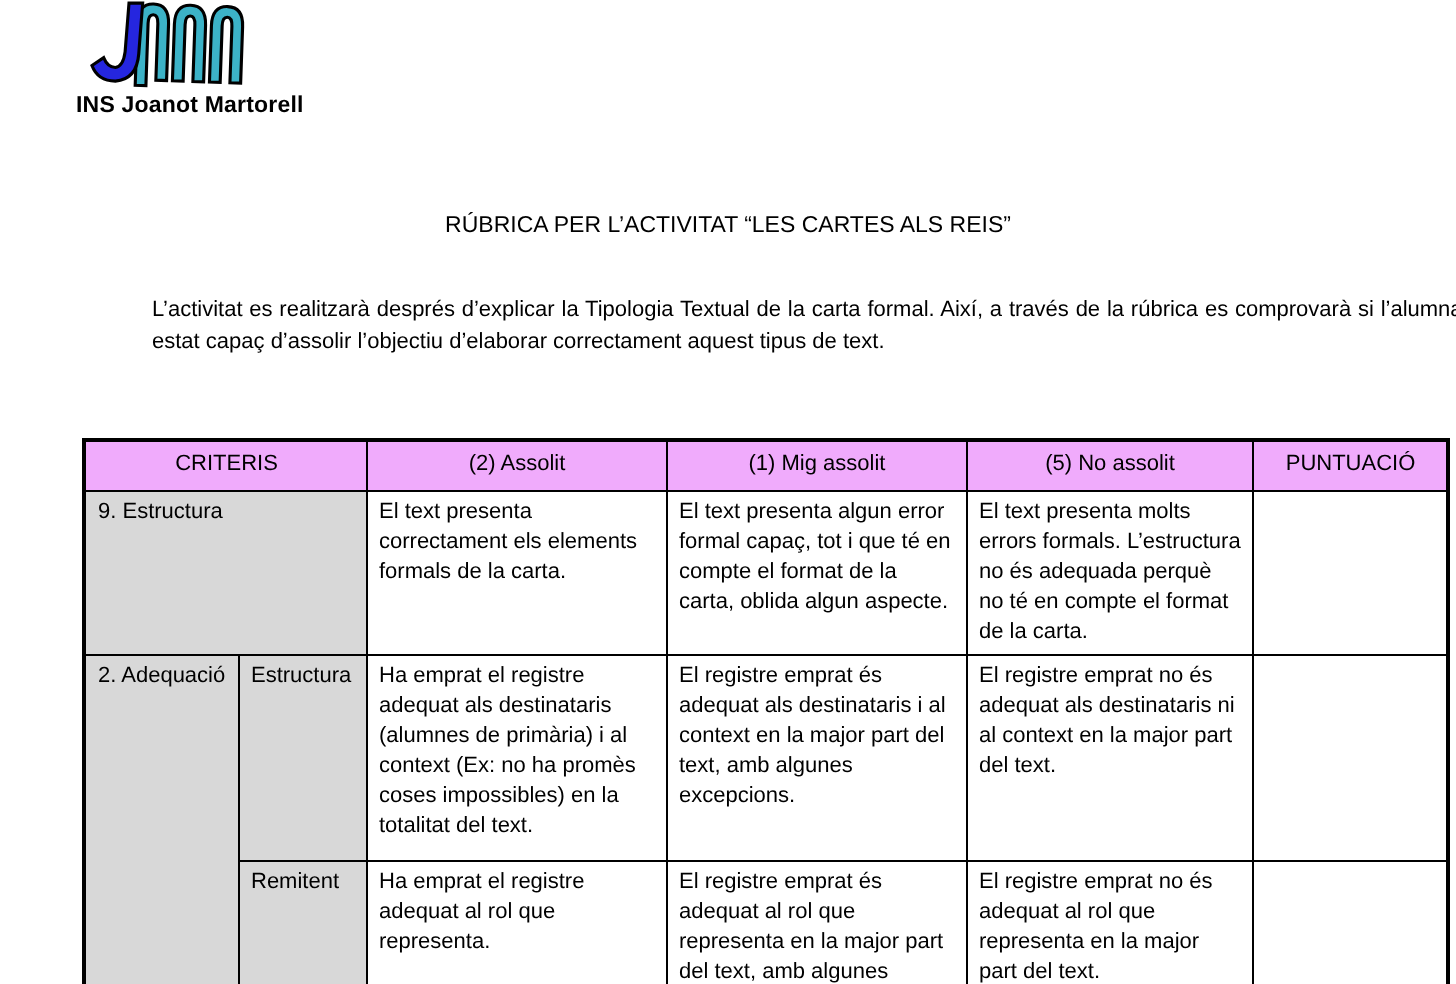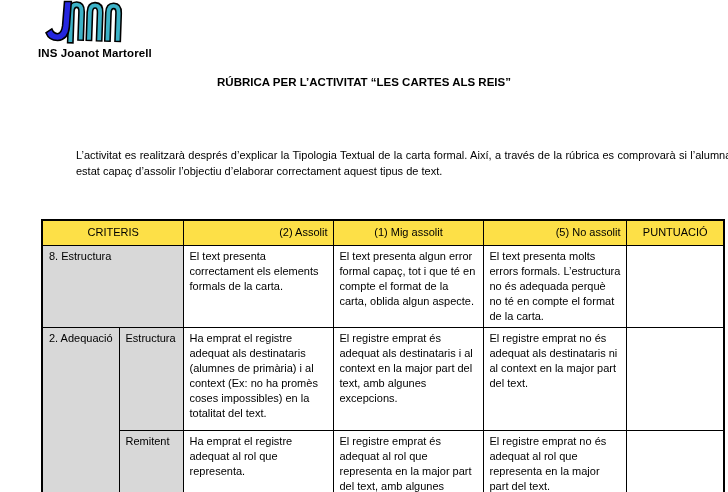--- a/index.html
+++ b/index.html
@@ -19,22 +19,22 @@
   .brand svg { display:block; margin-left:7px; }
   .brand-name { font-weight:bold; font-size:11.5px; margin-top:1px; letter-spacing:0.1px; }
 
   .authors {
     position:absolute; right:31px; top:21px;
     text-align:right; font-weight:bold; font-size:11.5px; line-height:15px;
   }
 
   
   .doc-title {
-    position:absolute; top:76px; left:0; width:100%;
-    text-align:center; font-weight:bold; font-size:11.5px;
+    position:absolute; top:107px; left:0; width:100%;
+    text-align:center; font-weight:normal; font-size:11.5px;
   }
   .intro-1 {
     position:absolute; top:119px; left:38px; width:674px;
     text-align:justify; line-height:16px;
   }
   .intro-2 {
     position:absolute; top:147px; left:38px; width:674px;
     text-align:justify; line-height:16px;margin-left:38px;
   }
 
@@ -48,27 +48,27 @@
   }
   .rubric th, .rubric td {
     border:1px solid #000;
     padding:3px 5px 3px 6px;
     vertical-align:top;
     line-height:15px;
     font-weight:normal;
     overflow:hidden;
   }
   .rubric th {
-    background:#fde047;
+    background:#f0abfc;
     vertical-align:middle;
     height:25px;
   }
   .rubric td.shade { background:#d8d8d8; }
   .al-c { text-align:center; }
-  .al-l { text-align:right; }
+  .al-l { text-align:center; }
 </style>
 </head>
 <body>
 
 <div class="page">
 
   <div class="brand">
     <svg width="78" height="46" viewBox="0 0 80 46" aria-hidden="true">
 
       <g transform="rotate(2 48 20)">
@@ -98,21 +98,21 @@
     </colgroup>
     <tbody>
         <tr>
       <th colspan="2" class="al-c">CRITERIS</th>
       <th class="al-l">(2) Assolit</th>
       <th class="al-c">(1) Mig assolit</th>
       <th class="al-l">(5) No assolit</th>
       <th class="al-c">PUNTUACIÓ</th>
     </tr>
     <tr style="height:65px">
-      <td colspan="2" class="shade">8. Estructura</td>
+      <td colspan="2" class="shade">9. Estructura</td>
       <td>El text presenta correctament els elements formals de la carta.</td>
       <td>El text presenta algun error formal capaç, tot i que té en compte el format de la carta, oblida algun aspecte.</td>
       <td>El text presenta molts errors formals. L’estructura no és adequada perquè no té en compte el format de la carta.</td>
       <td></td>
     </tr>
     <tr style="height:103px">
       <td rowspan="2" class="shade">2. Adequació</td>
       <td class="shade">Estructura</td>
       <td>Ha emprat el registre adequat als destinataris (alumnes de primària) i al context (Ex: no ha promès coses impossibles)  en la totalitat del text.</td>
       <td>El registre emprat és adequat als destinataris i al context en la major part del text, amb algunes excepcions.</td>

